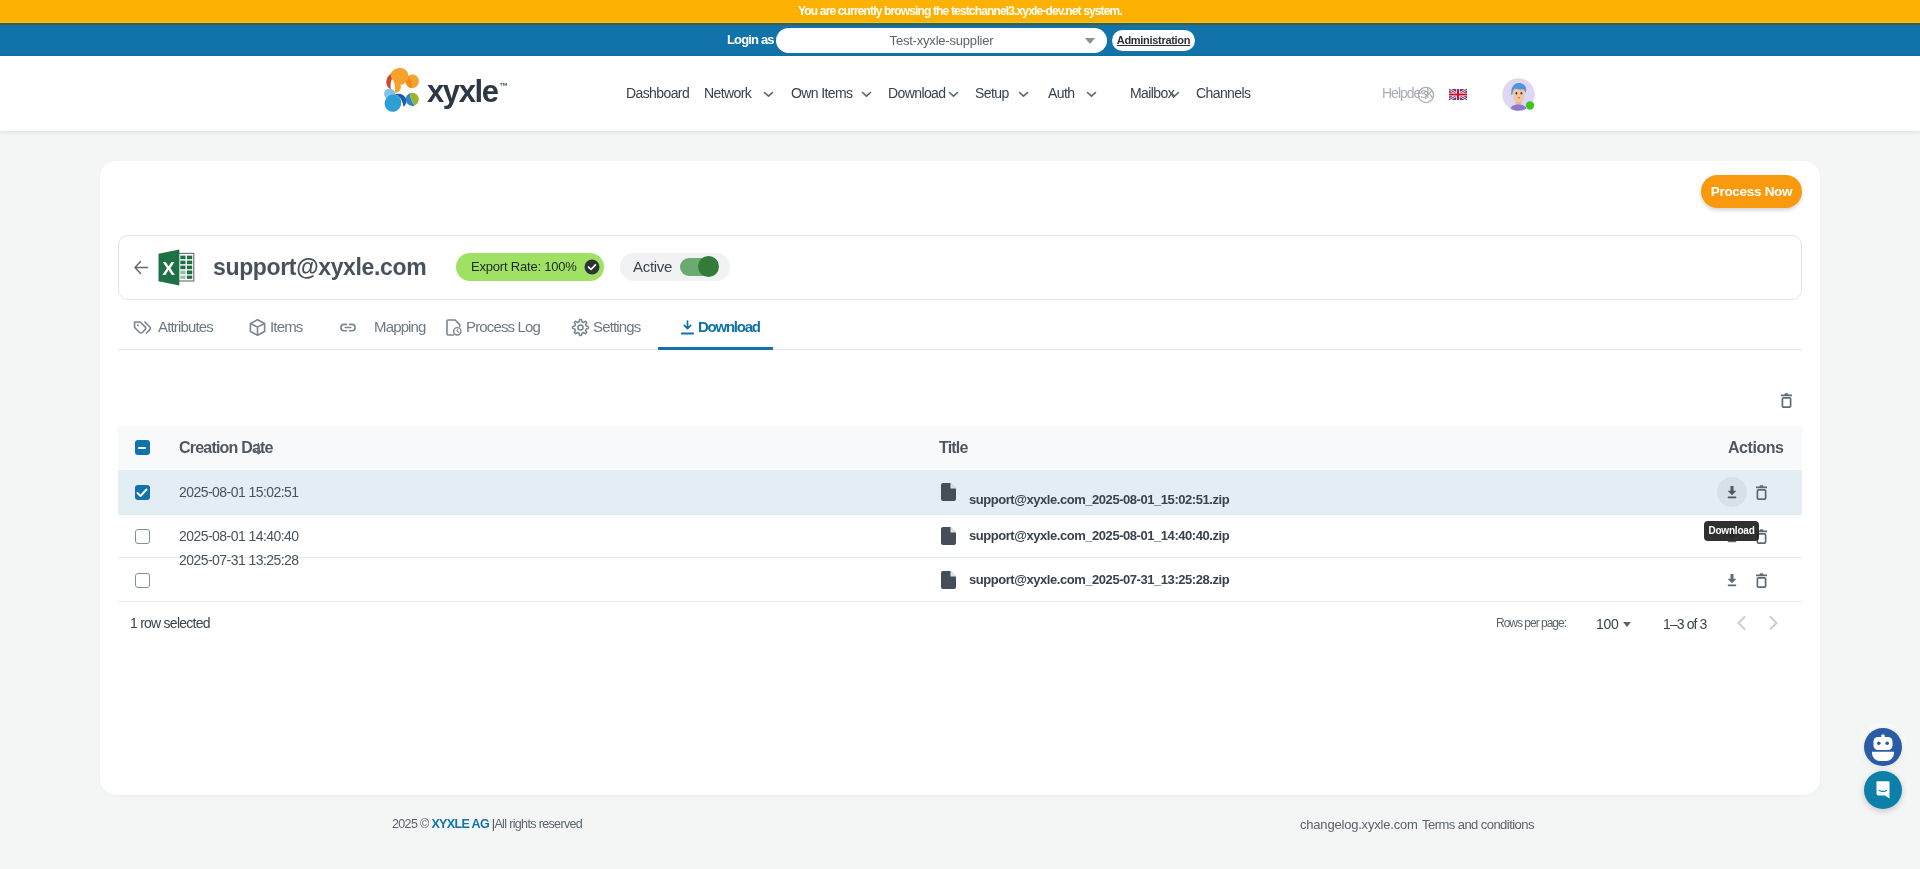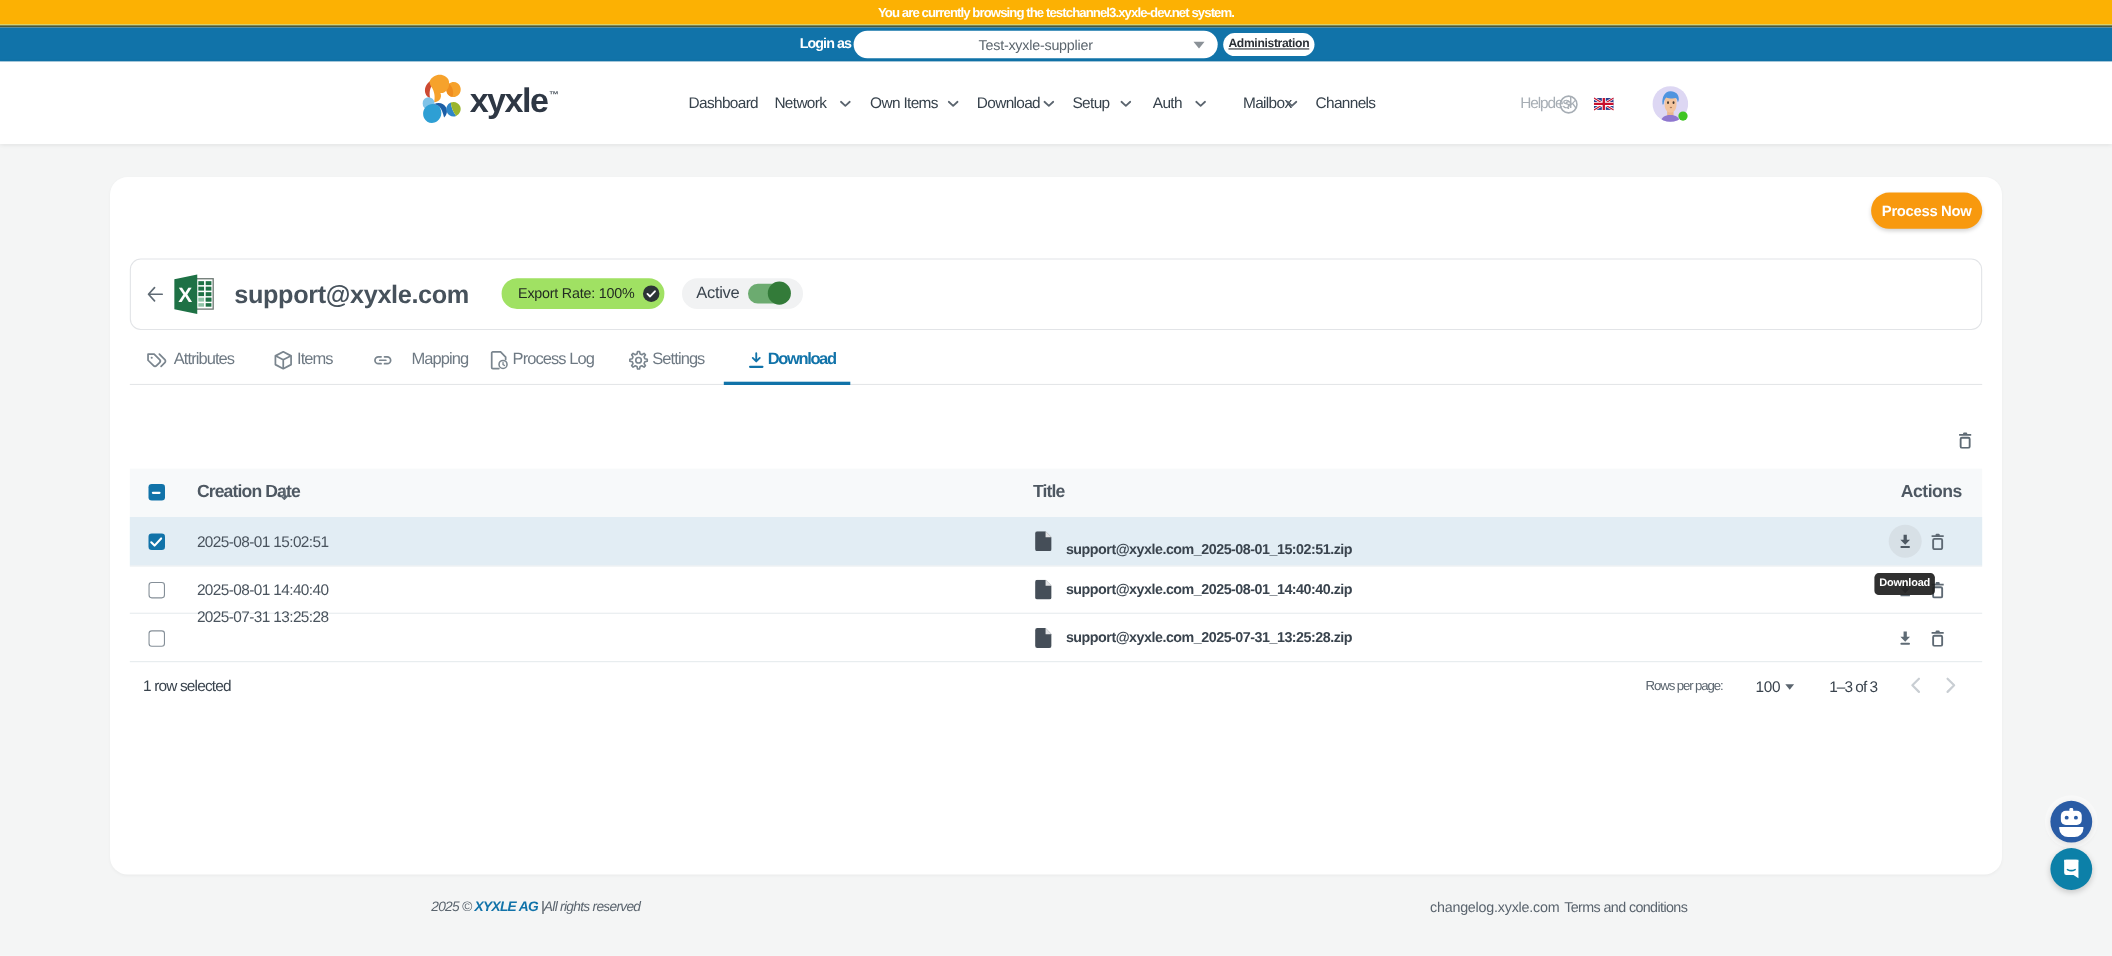--- a/index.html
+++ b/index.html
@@ -297,15 +297,15 @@
   <circle cx="23.2" cy="15.3" r="1.8" fill="#2a5ca5"></circle>
   <path d="M8 23.8 L30 23.8 L30 25 A8 8 0 0 1 22 33 L16 33 A8 8 0 0 1 8 25 Z" fill="#fff"></path>
 </svg>
 <div class="abs" style="left:1864px;top:771px;width:38px;height:38px;border-radius:50%;background:#0c80a8;box-shadow:0 2px 6px rgba(0,0,0,0.2);"></div>
 <svg class="abs" style="left:1864px;top:771px;" width="38" height="38" viewBox="0 0 38 38">
   <path d="M12.5 10.5 L25.5 10.5 L25.5 27.5 L21 24.5 L14.5 24.5 A2 2 0 0 1 12.5 22.5 Z" fill="#fff"></path>
   <path d="M12.5 12.5 A2 2 0 0 1 14.5 10.5 L23.5 10.5 A2 2 0 0 1 25.5 12.5" fill="#fff"></path>
   <path d="M15.5 19.5 Q19 21.5 22.5 19.5" fill="none" stroke="#0c80a8" stroke-width="1.4" stroke-linecap="round"></path>
 </svg>
 
-<div class="abs" style="left:392px;top:817px;font-size:12.5px;color:#5a646e;letter-spacing:-0.65px;font-style:italic;">2025 © <span style="color:#1173a9;font-weight:bold;">XYXLE AG</span> <span style="color:#3c454e;">|</span>All rights reserved</div>
+<div class="abs" style="left:392px;top:817px;font-size:12.5px;color:#5a646e;letter-spacing:-0.65px;">2025 © <span style="color:#1173a9;font-weight:bold;">XYXLE AG</span> <span style="color:#3c454e;">|</span>All rights reserved</div>
 <div class="abs" style="left:1300px;top:817px;font-size:13px;color:#5a646e;letter-spacing:-0.2px;">changelog.xyxle.com</div>
 <div class="abs" style="left:1422px;top:817px;font-size:13px;color:#5a646e;letter-spacing:-0.55px;">Terms and conditions</div>
 
 </body></html>

